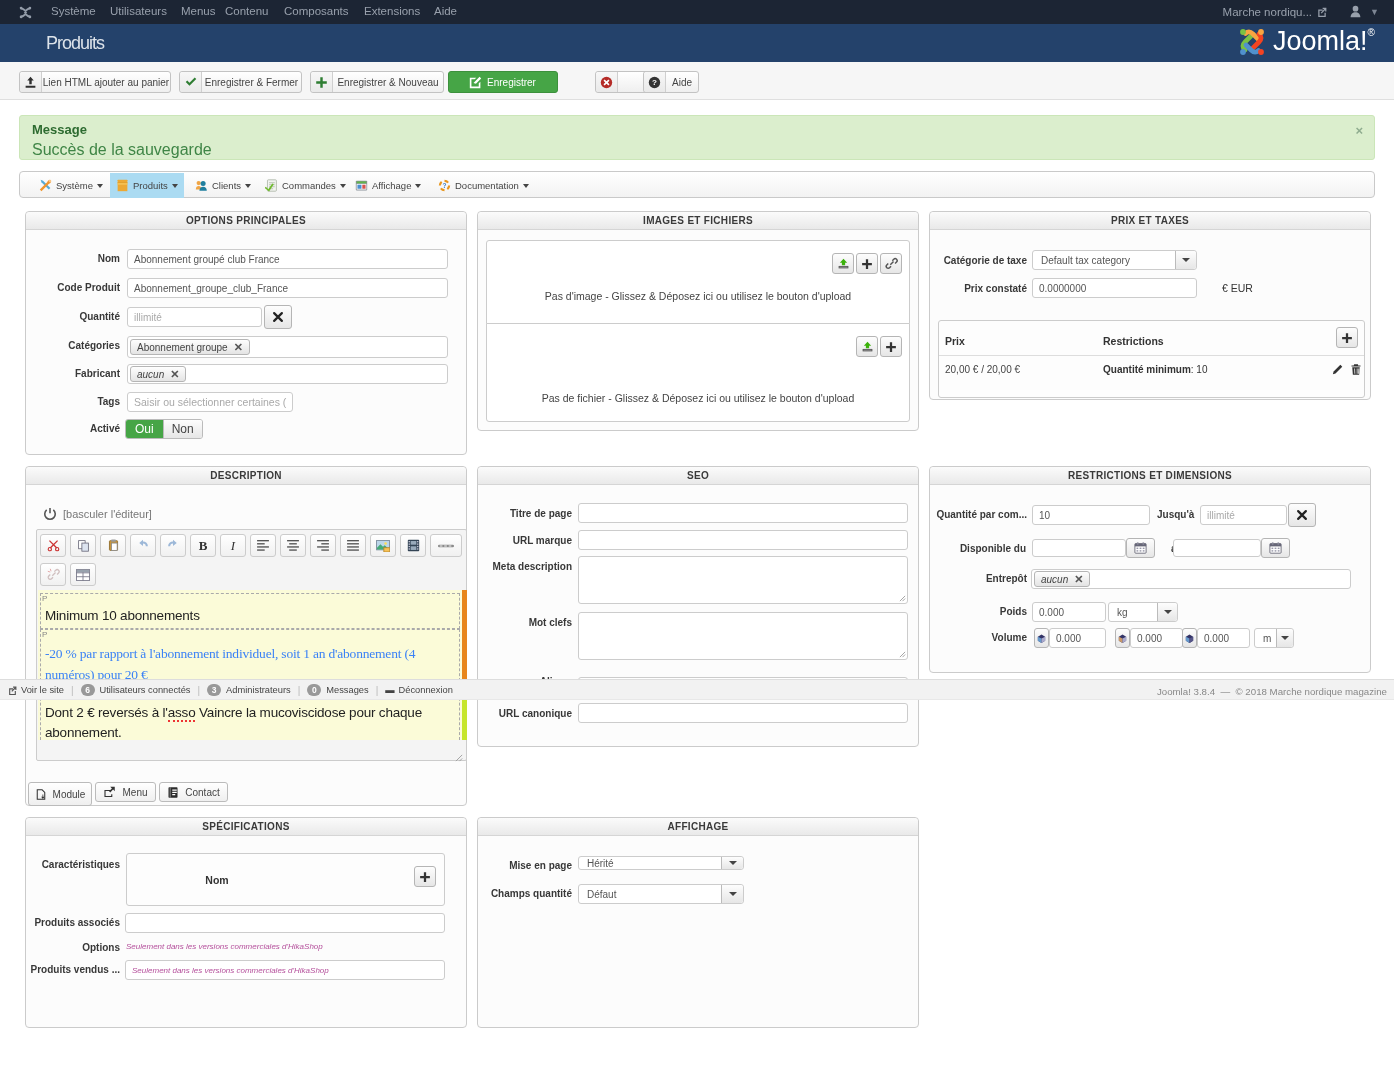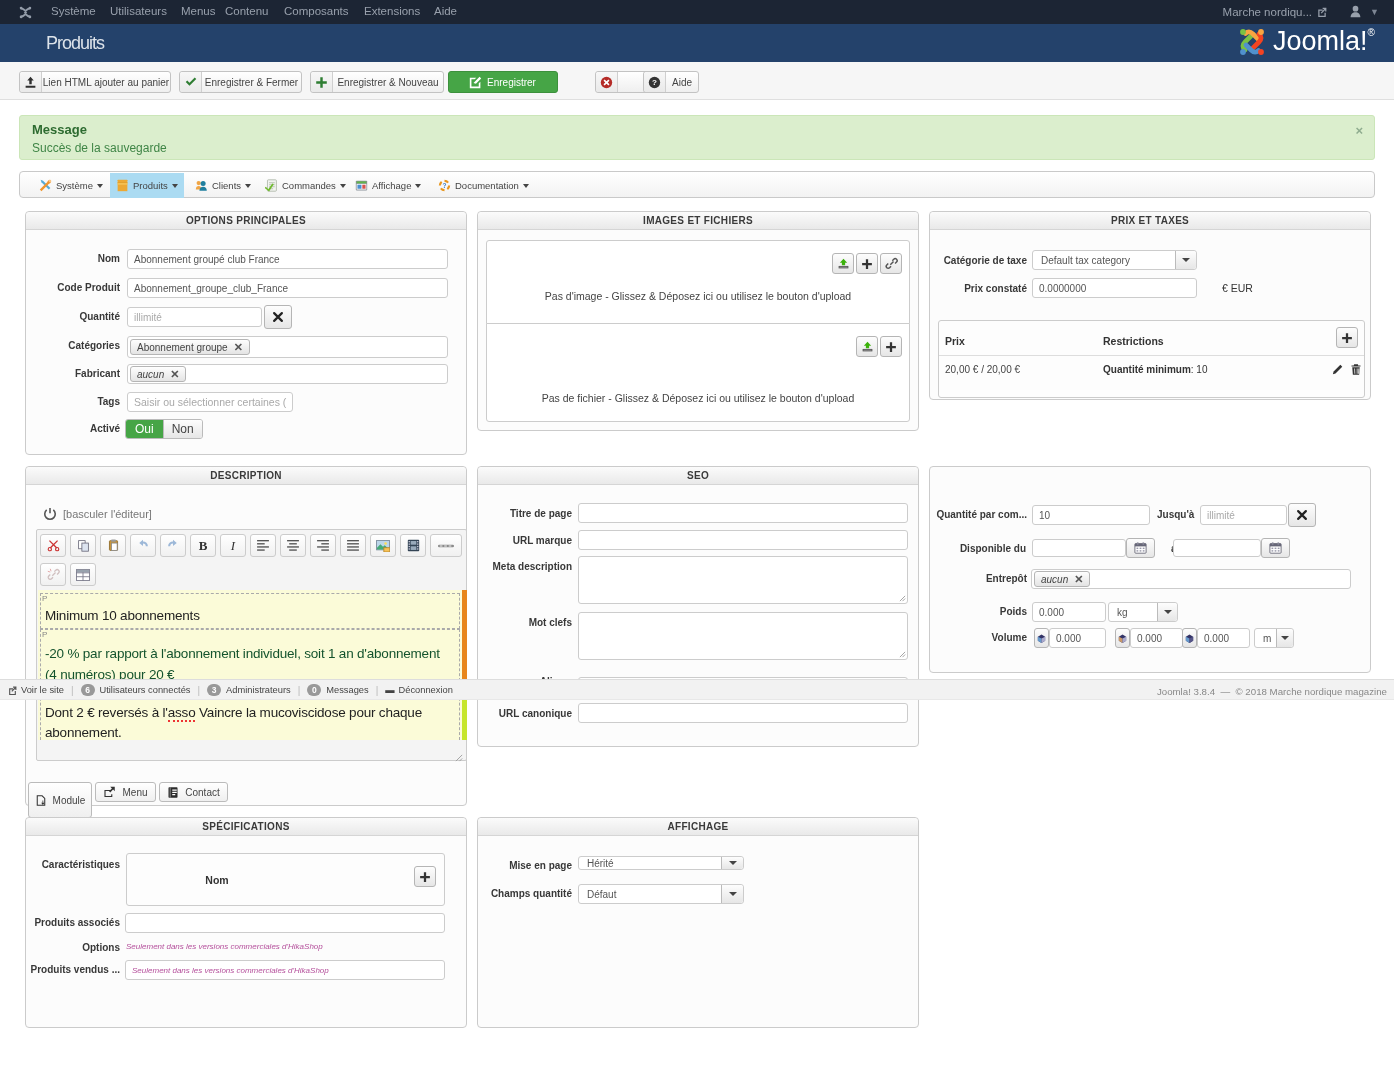--- a/index.html
+++ b/index.html
@@ -19,21 +19,21 @@
 
 .toolbar { position:absolute; left:0; top:62px; width:1394px; height:38px; background:#f6f6f6; border-bottom:1px solid #dfdfdf; }
 .tbtn { position:absolute; top:9px; height:22px; display:flex; align-items:stretch; background:linear-gradient(#ffffff,#efefef); border:1px solid #c3c3c3; border-radius:3px; font-size:10px; color:#444; }
 .tbtn .ic { display:flex; align-items:center; justify-content:center; width:22px; border-right:1px solid #cfcfcf; background:linear-gradient(#f7f7f7,#e9e9e9); border-radius:3px 0 0 3px; flex:none; }
 .tbtn .lb { display:flex; align-items:center; justify-content:center; flex:1; white-space:nowrap; }
 .tbtn.green { background:#46a546; border-color:#3c903c; color:#fff; }
 .tbtn.green .ic2 { display:flex; align-items:center; padding-left:20px; }
 
 .alertbox { position:absolute; left:19px; top:115px; width:1356px; height:45px; background:#dbeecd; border:1px solid #cbe6b8; border-radius:3px; }
 .alertbox h4 { font-size:13px; color:#2d6b30; padding:6px 0 0 12px; }
-.alertbox p { font-size:12px; color:#3f8546; padding:4px 0 0 12px; }
+.alertbox p { font-size:16px; color:#3f8546; padding:4px 0 0 12px; }
 .alertbox .close { position:absolute; right:11px; top:7px; color:#8fac8f; font-size:13px; font-weight:bold; }
 
 .hikamenu { position:absolute; left:19px; top:171px; width:1356px; height:27px; background:linear-gradient(#ffffff,#f2f2f2); border:1px solid #c9c9c9; border-radius:4px; font-size:9.5px; color:#444; }
 .hikamenu .item { position:absolute; top:1px; height:25px; display:flex; align-items:center; padding:0 6px; }
 .hikamenu .item.active { background:#abdbf2; }
 .hikamenu .caret { display:inline-block; width:0; height:0; border-left:3.5px solid transparent; border-right:3.5px solid transparent; border-top:4px solid #444; margin-left:4px; }
 .hikamenu .mi { margin-right:4px; flex:none; }
 
 .panel { position:absolute; background:#fcfcfc; border:1px solid #cbcbcb; border-radius:4px; }
 .phead { height:18px; background:linear-gradient(#fbfbfb,#e9e9e9); border-bottom:1px solid #d5d5d5; border-radius:4px 4px 0 0; text-align:center; font-weight:bold; font-size:10px; color:#3a3a3a; line-height:18px; letter-spacing:0.3px; }
@@ -444,27 +444,27 @@
   </div>
   <div style="position:absolute; left:12px; top:123px; width:424px; height:150px; background:#fbfbd8;"></div>
   <div style="position:absolute; left:436px; top:123px; width:5px; height:93px; background:#e8861b;"></div>
   <div style="position:absolute; left:436px; top:233px; width:5px; height:40px; background:#c6e62b;"></div>
   <div style="position:absolute; left:14px; top:126px; width:420px; height:36px; border:1px dashed #aaa;">
     <div style="position:absolute; left:1px; top:0px; font-size:8px; color:#888;">P</div>
     <div style="position:absolute; left:4px; top:14px; font-size:13.5px; letter-spacing:-0.2px; color:#222;">Minimum 10 abonnements</div>
   </div>
   <div style="position:absolute; left:14px; top:162px; width:420px; height:111px; border:1px dashed #aaa; border-bottom:none;">
     <div style="position:absolute; left:1px; top:0px; font-size:8px; color:#888;">P</div>
-    <div style="position:absolute; left:4px; top:13px; width:402px; font-size:13.5px; letter-spacing:-0.2px; color:#14532d; line-height:21px;">-20 % par rapport à l'abonnement individuel, soit 1 an d'abonnement (4 numéros) pour 20 €</div>
+    <div style="position:absolute; left:4px; top:13px; width:402px; font-size:13.5px; letter-spacing:-0.2px; color:#3b82f6; line-height:21px;font-family:Liberation Serif, serif;">-20 % par rapport à l'abonnement individuel, soit 1 an d'abonnement (4 numéros) pour 20 €</div>
     <div style="position:absolute; left:4px; top:73px; width:402px; font-size:13.5px; letter-spacing:-0.2px; color:#222; line-height:20px;">Dont 2 € reversés à l'<span style="border-bottom:2px dotted #e33;">asso</span> Vaincre la mucoviscidose pour chaque abonnement.</div>
   </div>
   <svg style="position:absolute; left:429px; top:287px;" width="9" height="8" viewBox="0 0 10 9">
       <path stroke="#999" stroke-width="1" d="M1 8L8 1M5 8l3-3"></path>
     </svg>
-  <div class="tbtn" style="left:2px; top:315px; width:64px; height:36px; border-color:#bbb;">
+  <div class="tbtn" style="left:2px; top:315px; width:64px; height:24px; border-color:#bbb;">
       <span class="lb"><svg width="12" height="13" viewBox="0 0 16 16" style="margin-right:6px;">
           <path fill="none" stroke="#333" stroke-width="1.4" d="M3 1.7h6.5L13 5.2V14.3H3z"></path>
           <path fill="#333" d="M10 8v3h-1.8l2.3 3 2.3-3H11V8z"></path>
         </svg>Module</span>
     </div>
   <div class="tbtn" style="left:69px; top:315px; width:61px; height:20px; border-color:#bbb;">
       <span class="lb"><svg width="13" height="12" viewBox="0 0 16 16" style="margin-right:6px;">
           <path fill="none" stroke="#333" stroke-width="1.5" d="M10 6H2v8h9V11"></path>
           <path fill="#333" d="M9 1h6v6l-2.2-2.2L9 8.6 7.4 7l3.8-3.8z"></path>
         </svg>Menu</span>
@@ -492,20 +492,21 @@
   <div class="inp" style="left:100px; top:145px; width:330px; height:48px;"></div>
   <svg style="position:absolute; left:421px; top:184px;" width="7" height="7" viewBox="0 0 8 8">
       <path stroke="#999" stroke-width="1" d="M1 7l6-6M4 7l3-3"></path>
     </svg>
   <div class="lbl" style="right:346px; top:209px;">Alias...</div>
   <div class="inp" style="left:100px; top:210px; width:330px; height:20px;"></div>
   <div class="lbl" style="right:346px; top:241px;">URL canonique</div>
   <div class="inp" style="left:100px; top:236px; width:330px; height:20px;"></div>
 </div>
 <div class="panel" id="p-restr" style="left:929px; top:466px; width:442px; height:207px;">
+  <div class="phead">RESTRICTIONS ET DIMENSIONS</div>
   <div class="lbl" style="right:343px; top:42px;">Quantité par com...</div>
   <div class="inp" style="left:102px; top:38px; width:118px; height:20px;">10</div>
   <div class="lbl" style="left:227px; top:42px; text-align:left;">Jusqu'à</div>
   <div class="inp ph" style="left:270px; top:38px; width:87px; height:20px;">illimité</div>
   <div class="xbtn" style="left:358px; top:36px; width:28px; height:24px;">
       <svg width="12" height="12" viewBox="0 0 14 14">
         <path stroke="#222" stroke-width="2.6" stroke-linecap="round" d="M2.5 2.5l9 9M11.5 2.5l-9 9"></path>
       </svg>
     </div>
   <div class="lbl" style="right:344px; top:76px;">Disponible du</div>

